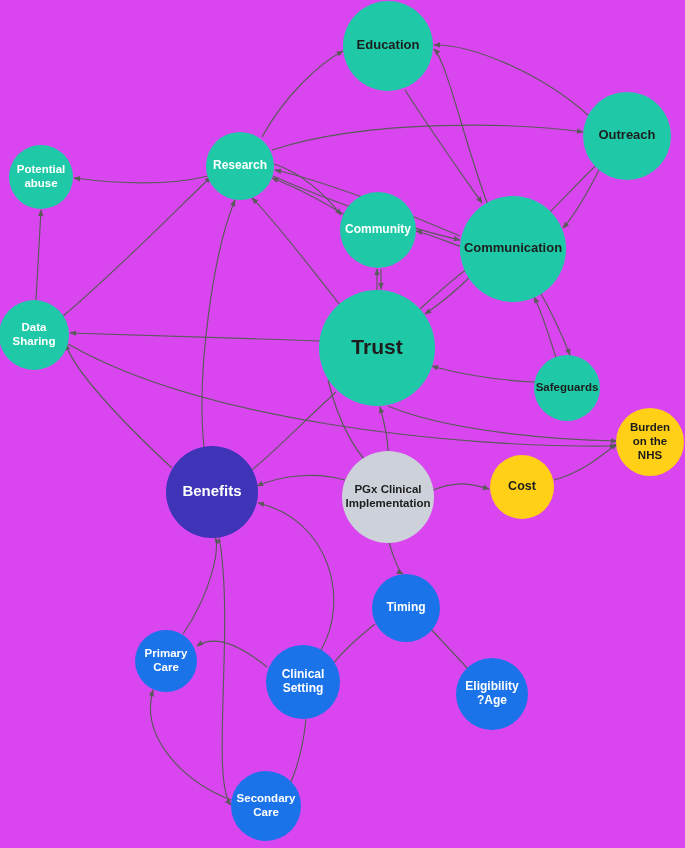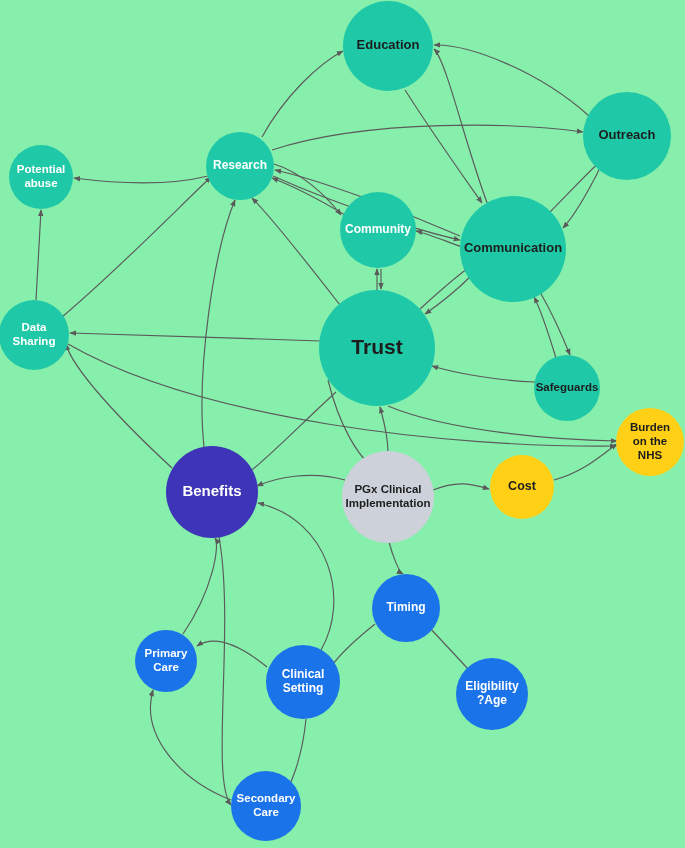--- a/index.html
+++ b/index.html
@@ -10,21 +10,21 @@
   body {
     width: 685px;
     height: 848px;
     font-family: "Liberation Sans", sans-serif;
     overflow: hidden;
   }
   #graph-root {
     position: relative;
     width: 685px;
     height: 848px;
-    background: #86efac;
+    background: #d946ef;
     text-decoration: underline;
   }
   svg#network {
     display: block;
     width: 685px;
     height: 848px;
   }
   .edge-path {
     fill: none;
     stroke: #5a5a5a;

